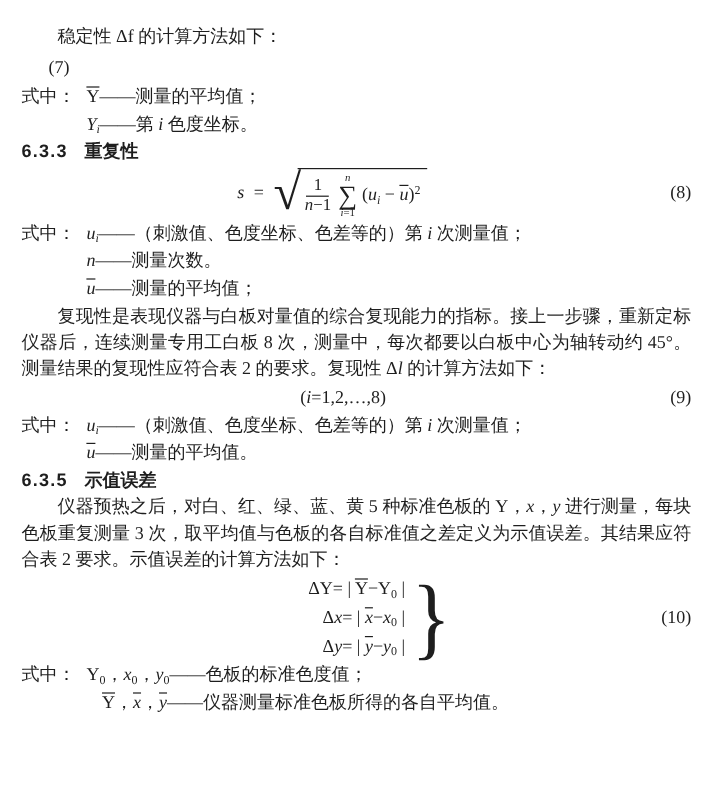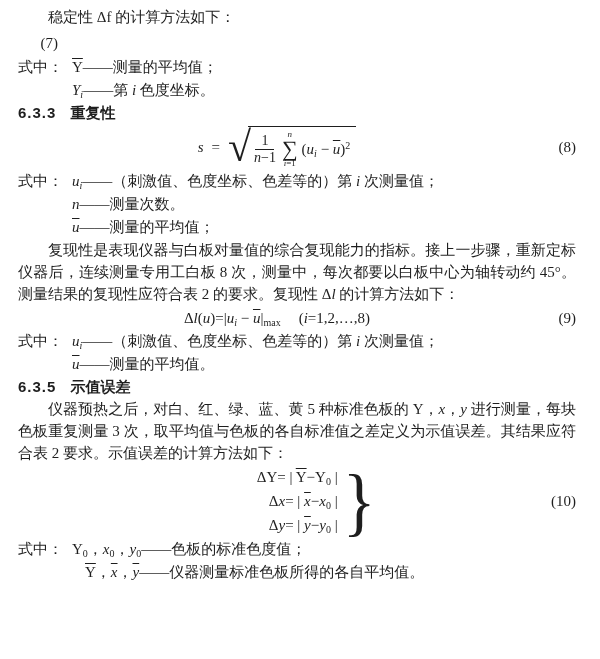--- a/index.html
+++ b/index.html
@@ -1,21 +1,21 @@
 <!DOCTYPE html>
 <html><head>
 <meta charset="utf-8">
 <style>
   html,body{margin:0;padding:0;}
   body{
     width:600px;height:659px;background:#ffffff;color:#1e1e1e;
     font-family:"Liberation Serif","DejaVu Serif",serif;
     font-size:15px;overflow:hidden;
   }
-  .doc{padding:6px 24px 0 18px;width:558px;}
+  .doc{padding:20px 24px 0 18px;width:558px;}
   p.body{margin:0;line-height:22px;text-align:justify;}
   p.indent{text-indent:2em;}
   .it{font-style:italic;}
   .bar{text-decoration:overline;}
   sub{font-size:10px;line-height:0;vertical-align:-3px;}
   sup{font-size:10px;line-height:0;vertical-align:5px;}
   .heading{margin:0 0 0 0;line-height:22px;font-weight:bold;
     font-family:"Liberation Sans","DejaVu Sans",sans-serif;font-size:15px;}
   .heading .num{margin-right:14px;letter-spacing:1px;}
   
@@ -130,23 +130,20 @@
       </span>
     </div>
   </div>
 
   <p class="body indent">
     <span>复现性是表现仪器与白板对量值的综合复现能力的指标。接上一步骤，重新定标仪器后，连续测量专用工白板 8 次，测量中，每次都要以白板中心为轴转动约 45°。测量结果的复现性应符合表 2 的要求。复现性 Δ</span><span class="it">l</span><span> 的计算方法如下：</span>
   </p>
 
   <div class="eq-row eq9-row">
     <div class="eq-mid">
-      <span>
-        <span>Δ</span><span class="it">l</span><span>(</span><span class="it">u</span><span>)=|</span><span class="it">u</span><sub><span class="it">i</span></sub><span> − </span><span class="bar it">u</span><span>|</span><sub><span>max</span></sub>
-      </span>
       <span class="dom" style="margin-left:18px;">
         <span>(</span><span class="it">i</span><span>=1,2,…,8)</span>
       </span>
     </div>
     <span class="eq-num">(9)</span>
   </div>
 
   <div class="terms">
     <div class="term-row">
       <span class="term-label">式中：</span>

